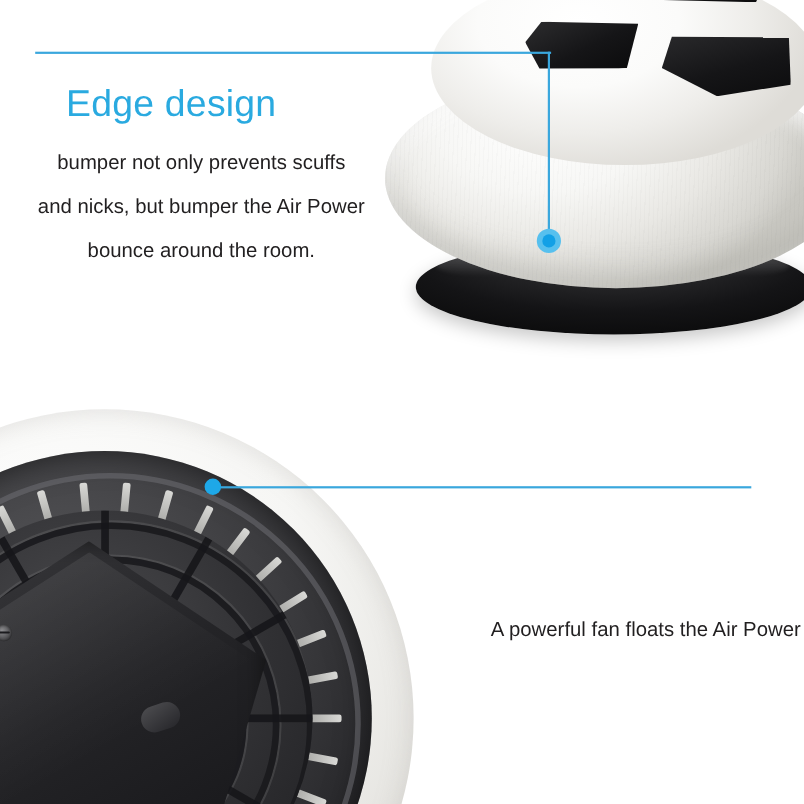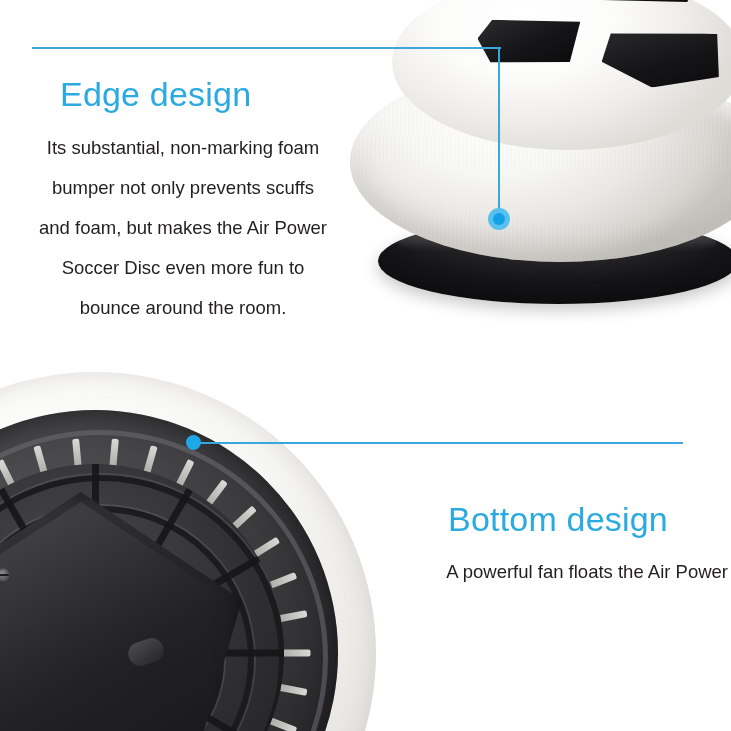--- a/index.html
+++ b/index.html
@@ -328,26 +328,23 @@
   <div class="rule rule-h" style="left:32px; top:47px; width:469px;"></div>
   <div class="rule rule-v" style="left:498px; top:47px; height:168px;"></div>
   <div class="dot" style="left:493px; top:213px;"></div>
 
   <div class="rule rule-h" style="left:194px; top:442px; width:489px;"></div>
   <div class="dot-flat" style="left:186px; top:435px;"></div>
 
   <div class="title" id="title-edge">Edge design</div>
 
   <div class="body" id="body-edge">
-    <span class="ln">Its substantial, non-marking foam</span>
     <span class="ln">bumper not only prevents scuffs</span>
-    <span class="ln">and foam, but makes the Air Power</span>
-    <span class="ln">Soccer Disc even more fun to</span>
+    <span class="ln">and nicks, but bumper the Air Power</span>
     <span class="ln">bounce around the room.</span>
   </div>
 
-  <div class="title" id="title-bottom">Bottom design</div>
 
   <div class="body" id="body-bottom">
     <span class="ln">A powerful fan floats the Air Power</span>
   </div>
 
 </div>
 
 </body></html>

